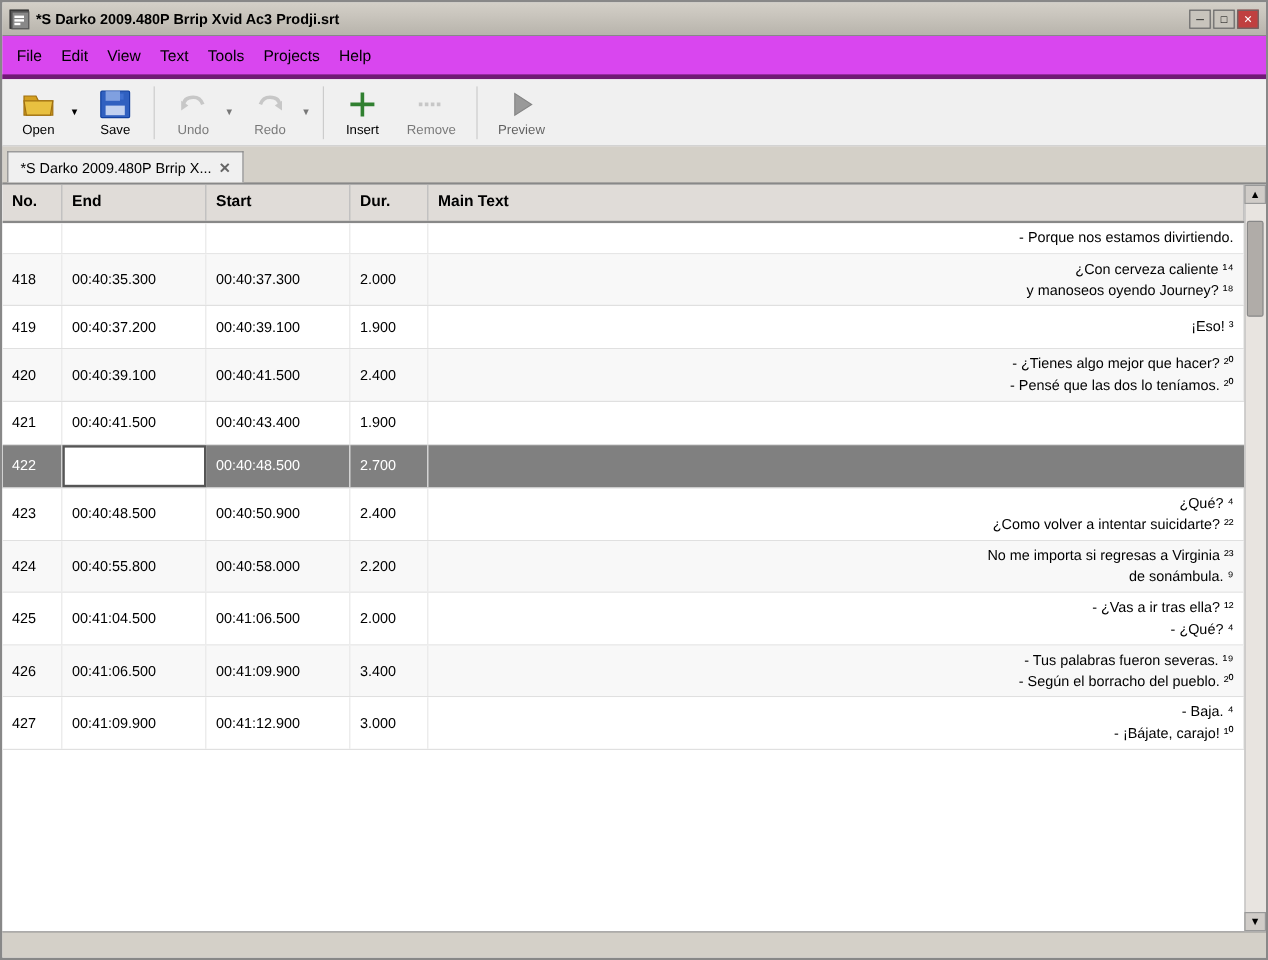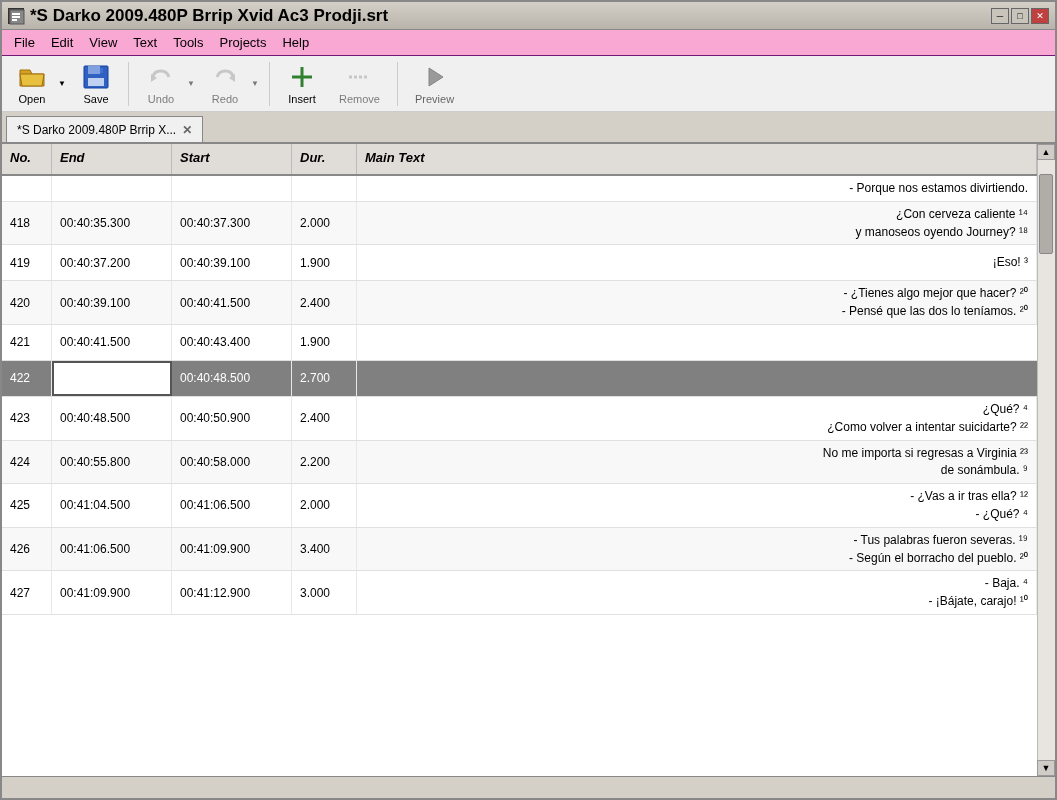--- a/index.html
+++ b/index.html
@@ -33,47 +33,47 @@
       align-items: center;
       gap: 6px;
     }
     .title-icon {
       width: 16px;
       height: 16px;
       background: #555;
       border: 1px solid #333;
     }
     .title-text {
-      font-size: 17px;
+      font-size: 12px;
       font-weight: bold;
       color: #000;
     }
     .title-buttons {
       display: flex;
       gap: 2px;
     }
     .title-btn {
       width: 18px;
       height: 16px;
       border: 1px solid #666;
       background: #c8c4bc;
       display: flex;
       align-items: center;
       justify-content: center;
       font-size: 9px;
       cursor: pointer;
     }
     .title-btn.close { background: #c04040; color: white; }
     .menubar {
-      background: #f9a8d4;
-      border-bottom: 1px solid #701a75;
+      background: #d946ef;
+      border-bottom: 4px solid #701a75;
       display: flex;
       align-items: center;
       padding: 2px 4px;
-      height: 26px;
+      height: 36px;
     }
     .menu-item {
       padding: 2px 8px;
       font-size: 13px;
       cursor: pointer;
       color: #000;
     }
     .toolbar {
       background: #f0f0f0;
       border-bottom: 1px solid #ccc;
@@ -161,21 +161,20 @@
       display: flex;
       flex-direction: column;
       background: white;
     }
     .table-header {
       display: grid;
       grid-template-columns: 50px 120px 120px 65px 1fr 18px;
       background: #e0dcd8;
       border-bottom: 2px solid #888;
       height: 32px;
-      font-style: italic;
     }
     .th {
       padding: 6px 8px;
       font-size: 13px;
       font-weight: bold;
       border-right: 1px solid #bbb;
       color: #000;
       white-space: nowrap;
       overflow: hidden;
     }

